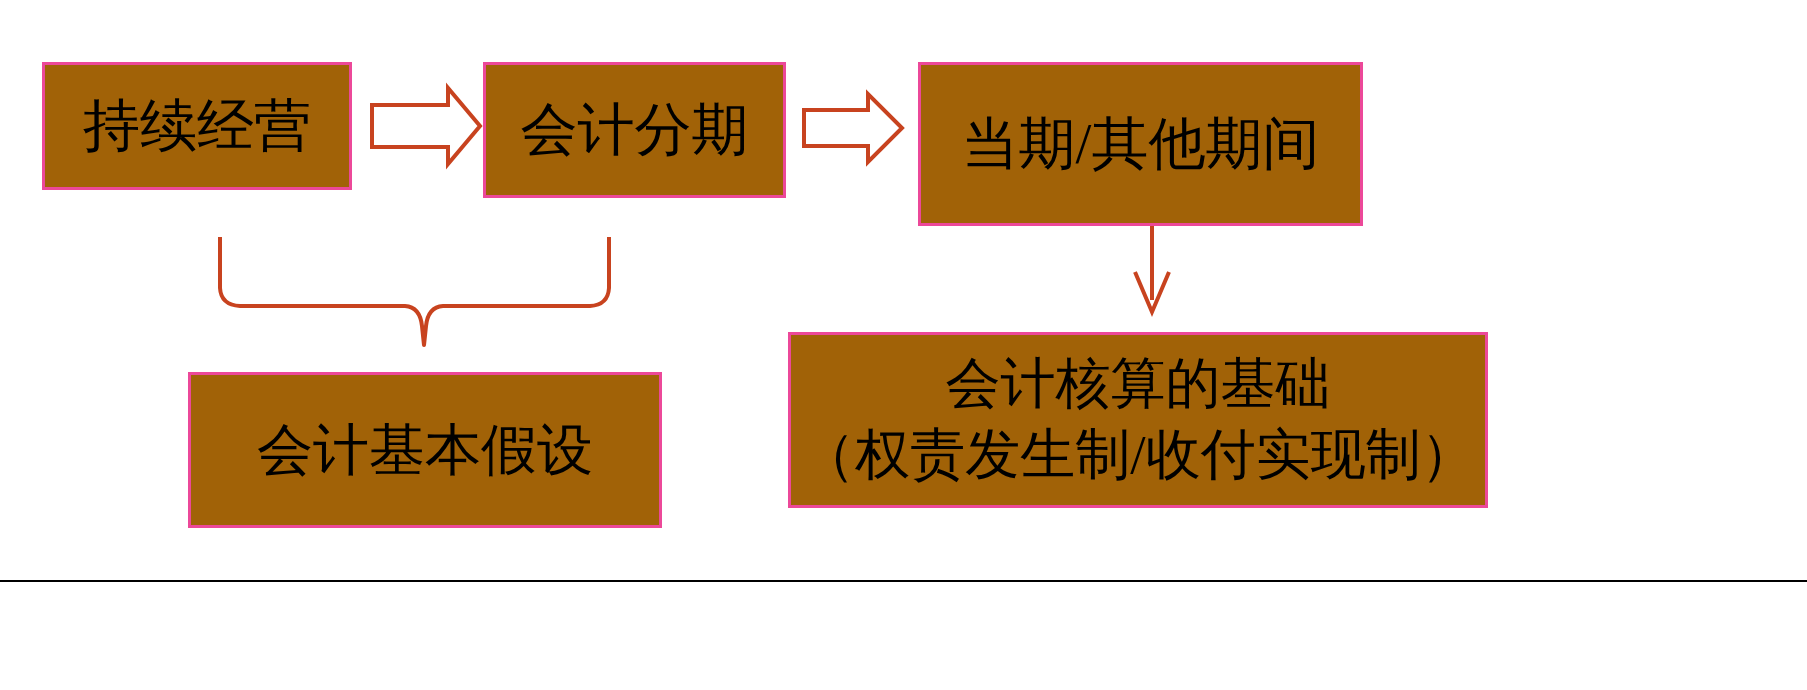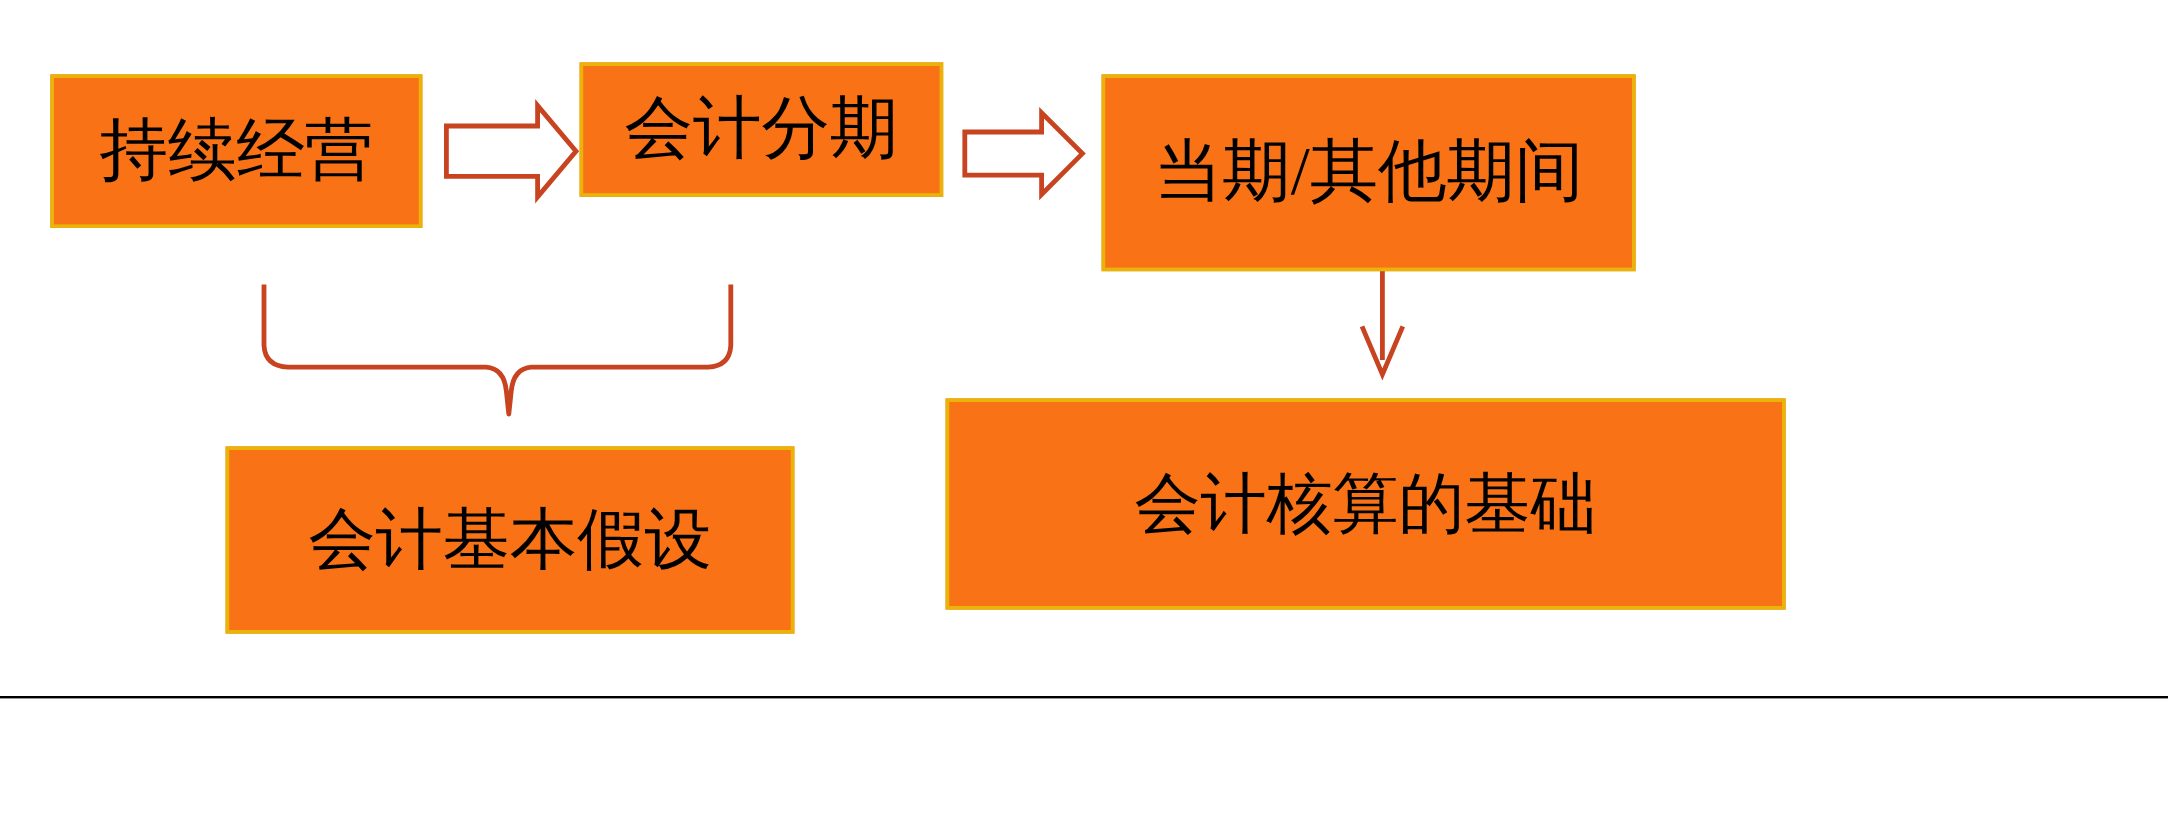--- a/index.html
+++ b/index.html
@@ -11,40 +11,40 @@
     position: relative;
     width: 1807px;
     height: 690px;
     background: #ffffff;
     overflow: hidden;
     font-family: "Liberation Serif", "DejaVu Serif", serif;
   }
   .box {
     position: absolute;
     box-sizing: border-box;
-    border: 3px solid #eab308;
-    background: #f97316;
+    border: 3px solid #ec4899;
+    background: #a16207;
     display: flex;
     align-items: center;
     justify-content: center;
     text-align: right;
     color: #000000;
     line-height: 1.18;
     white-space: nowrap;
   }
   .box .line {
     display: block;
     white-space: nowrap;
   }
   #box-going-concern {
     left: 42px;  top: 62px;  width: 310px; height: 128px;
     font-size: 57px;
   }
   #box-accounting-period {
-    left: 483px; top: 52px;  width: 303px; height: 112px;
+    left: 483px; top: 62px;  width: 303px; height: 136px;
     font-size: 57px;
   }
   #box-current-other-period {
     left: 918px; top: 62px;  width: 445px; height: 164px;
     font-size: 57px;
   }
   #box-basic-assumptions {
     left: 188px; top: 372px; width: 474px; height: 156px;
     font-size: 56px;
   }
@@ -116,16 +116,17 @@
   <div class="box" id="box-current-other-period">
     <span class="line">当期/其他期间</span>
   </div>
 
   <div class="box" id="box-basic-assumptions">
     <span class="line">会计基本假设</span>
   </div>
 
   <div class="box" id="box-accounting-basis">
     <span class="line">会计核算的基础</span>
+    <span class="line">（权责发生制/收付实现制）</span>
   </div>
 
   <div class="baseline-rule"></div>
 </div>
 
 </body></html>

